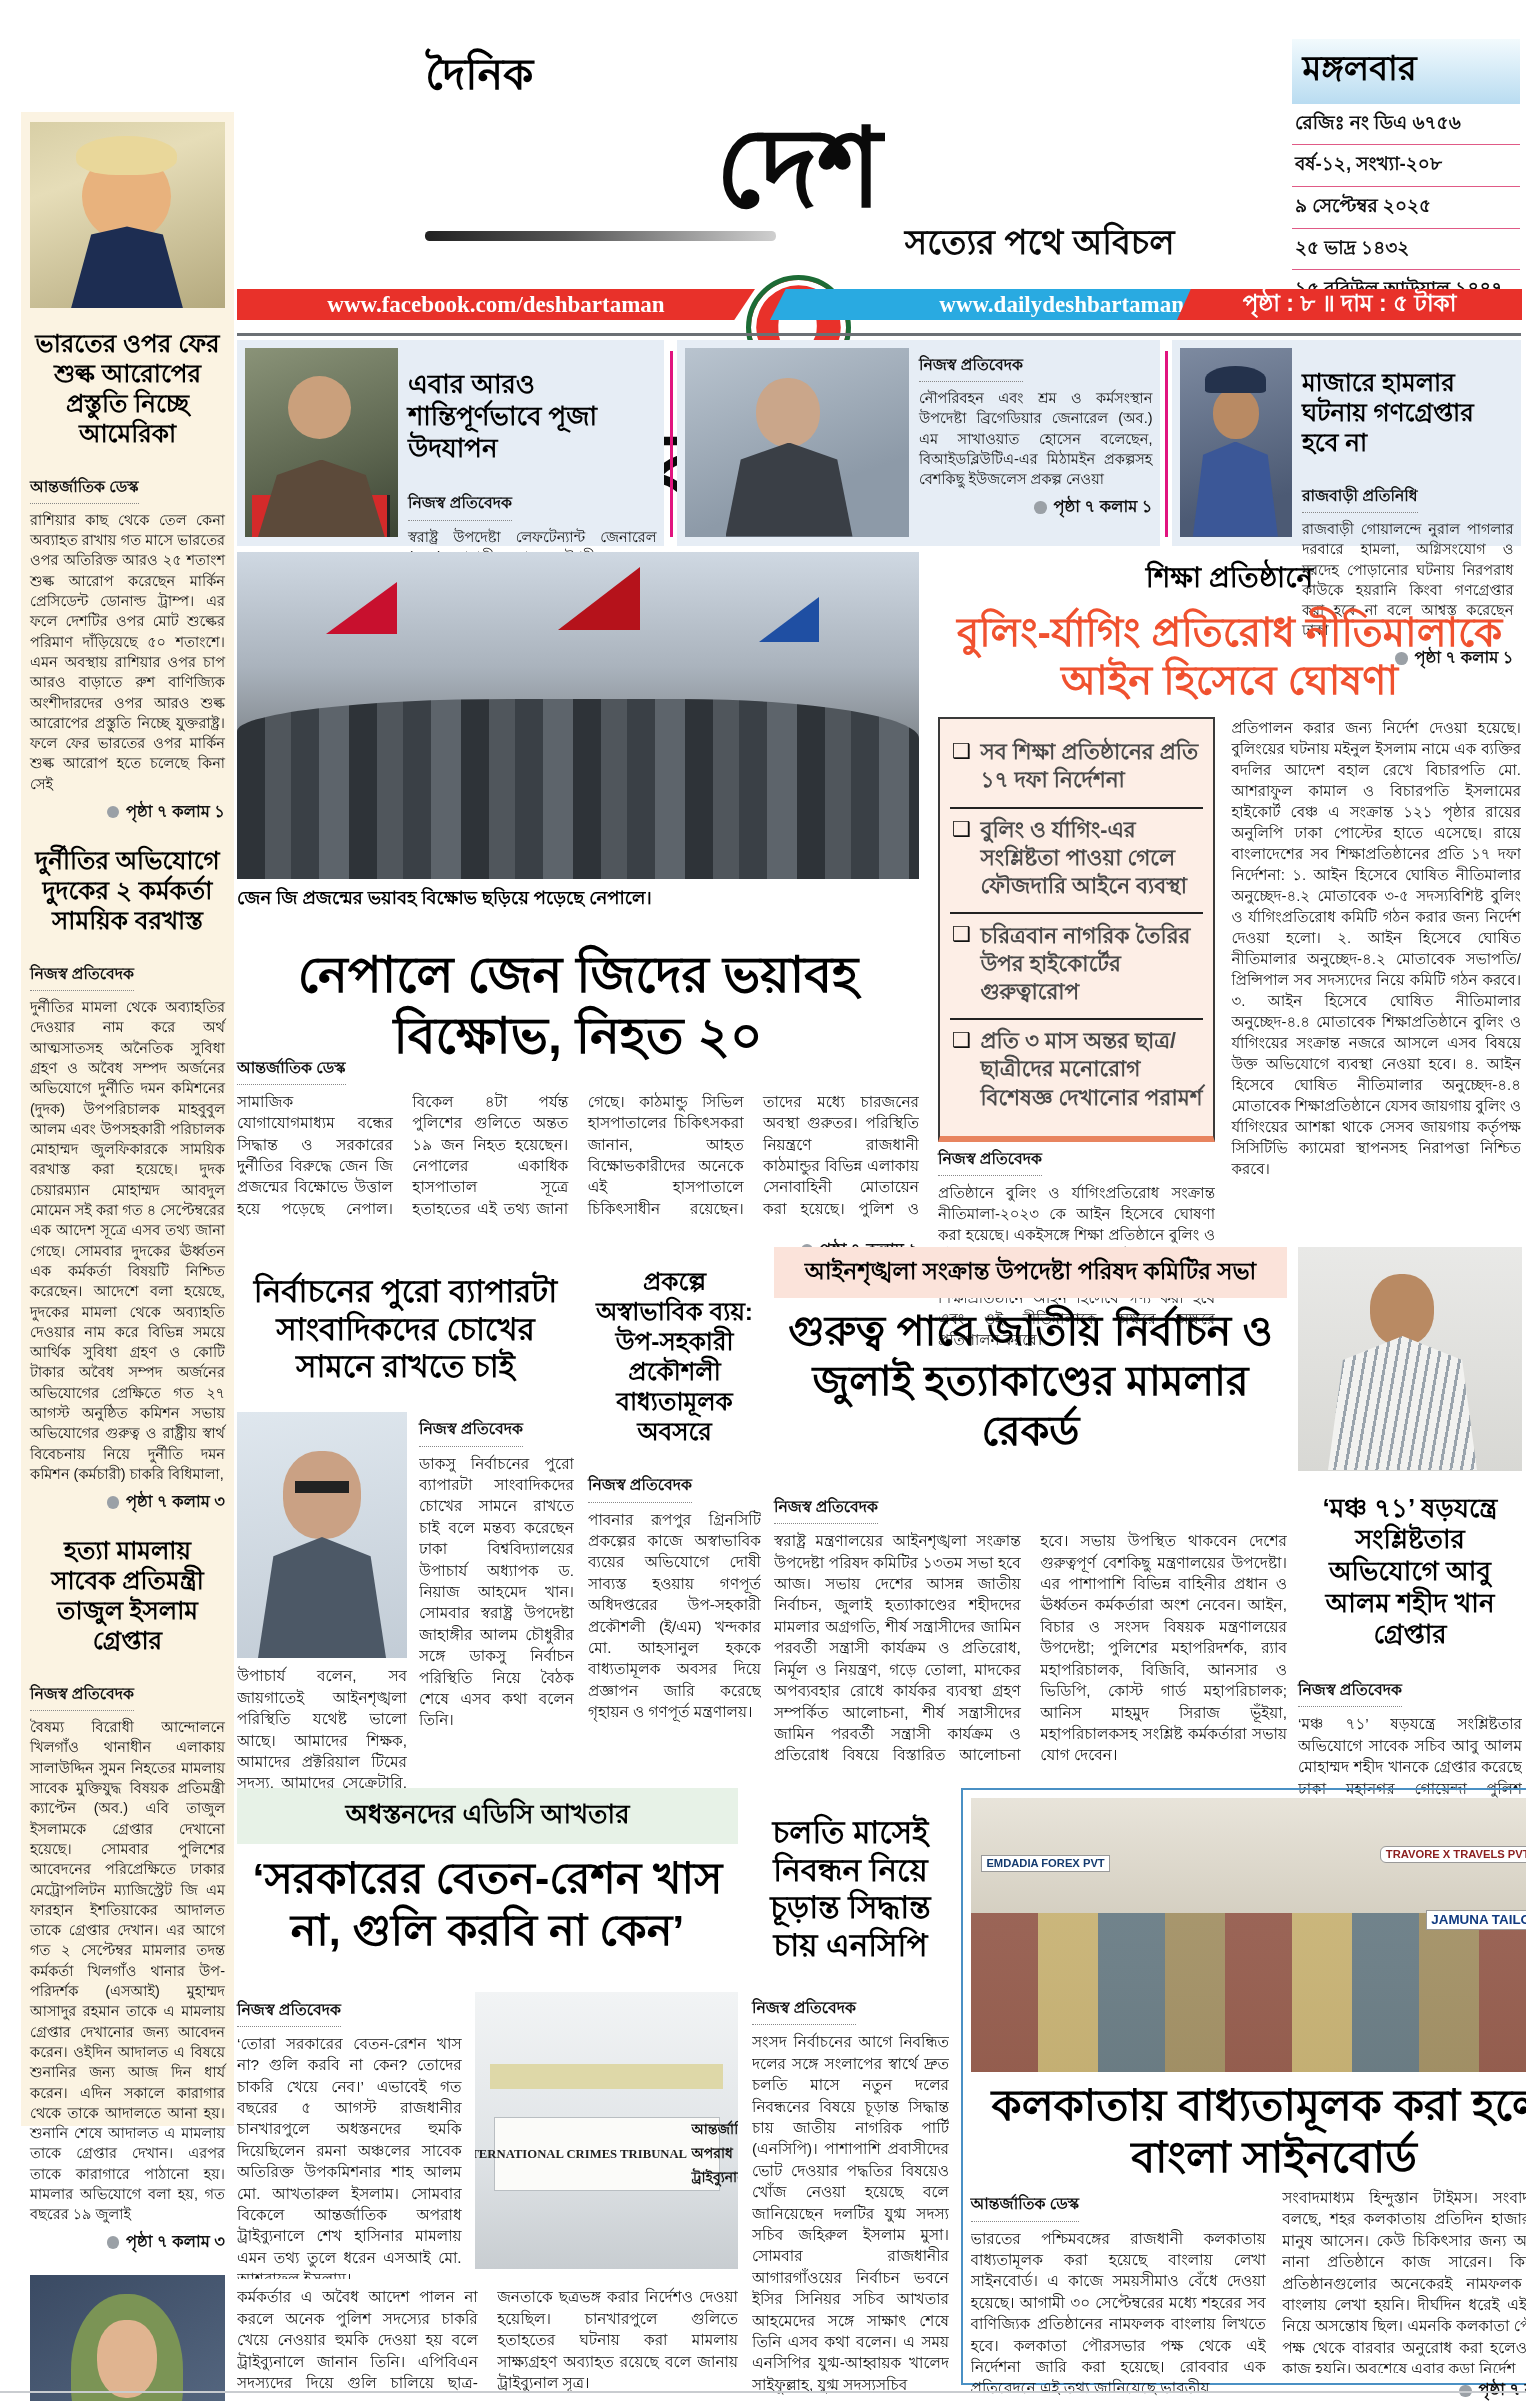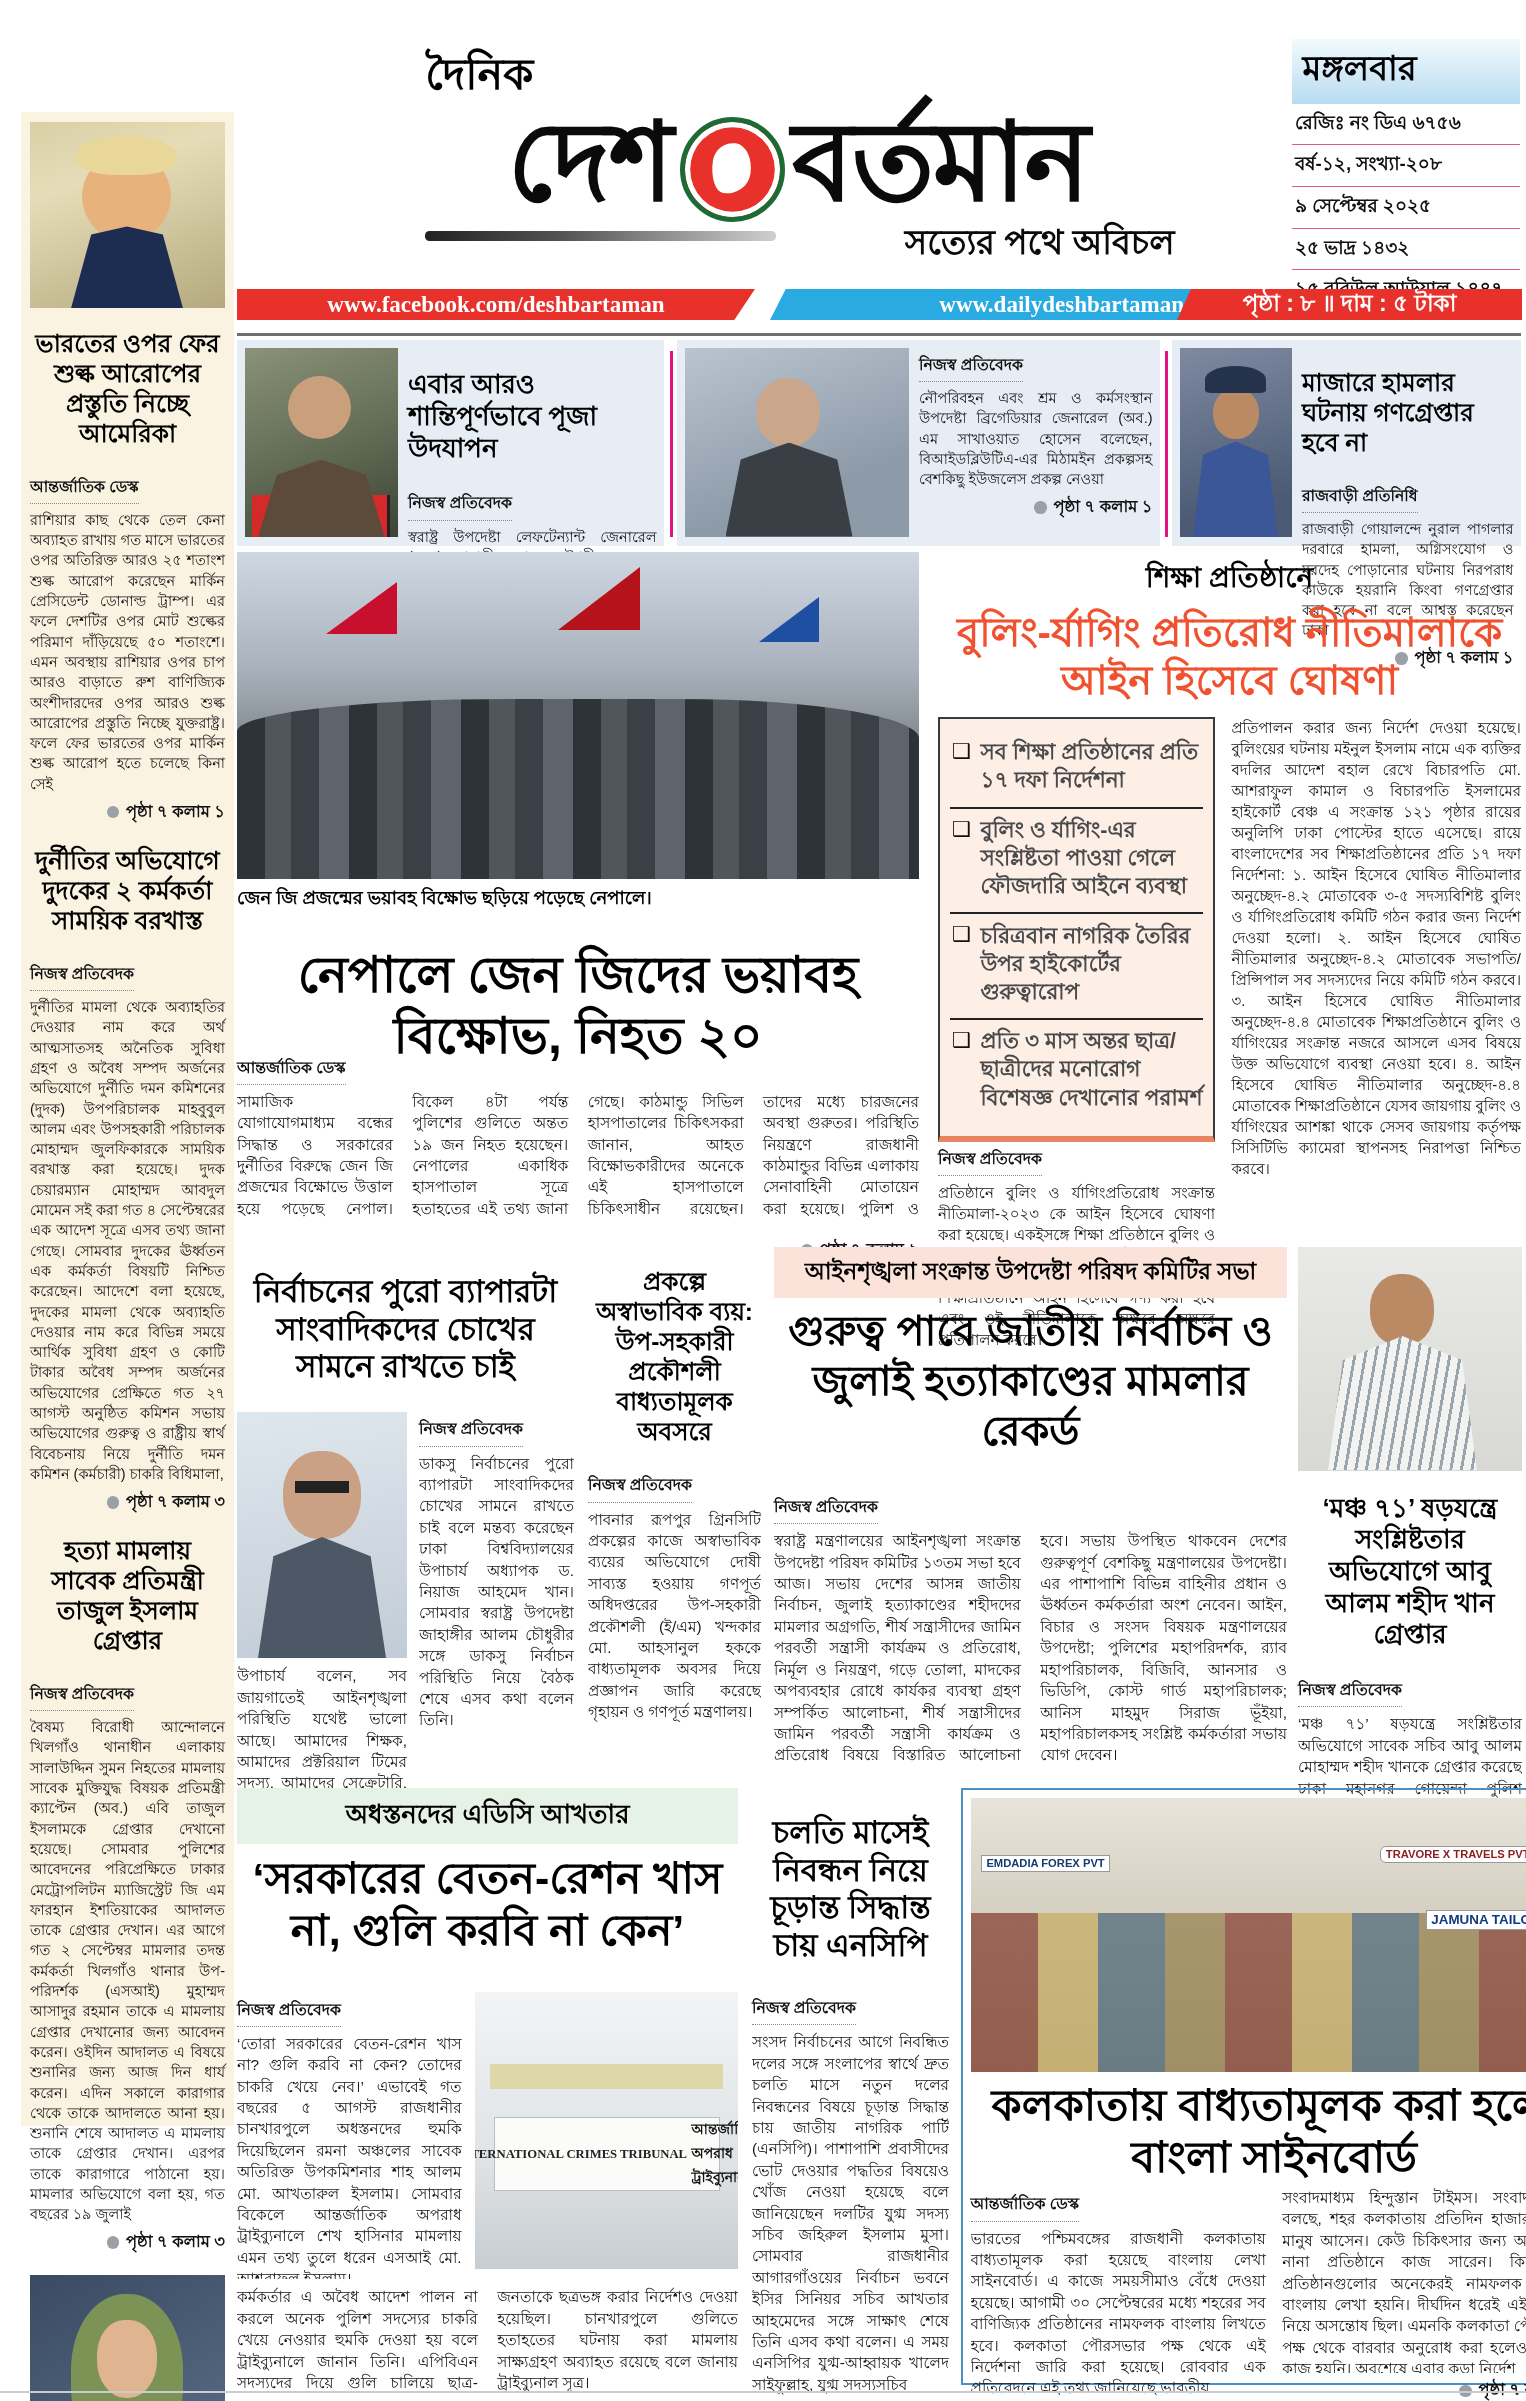--- a/index.html
+++ b/index.html
@@ -24,21 +24,21 @@
   .ph-trump:after{content:"";position:absolute;left:41px;top:104px;width:112px;height:82px;background:#1d2d52;clip-path:polygon(0 100%,18% 10%,50% 0,82% 10%,100% 100%);}
   .tie{position:absolute;left:89px;top:112px;width:19.4px;height:75px;background:#c22127;clip-path:polygon(30% 0,70% 0,100% 100%,0 100%);}
   .hair{position:absolute;left:46px;top:13.4px;width:101px;height:39px;border-radius:50% 50% 40% 40%;background:#e9d79a;}
   .ph-hijab{height:186px;background:linear-gradient(150deg,#3a4a63 0%,#5a6c85 100%);}
   .ph-hijab:before{content:"";position:absolute;left:41px;top:18.6px;width:112px;height:157px;background:#7b9455;border-radius:48% 48% 40% 40%;}
   .ph-hijab:after{content:"";position:absolute;left:67px;top:45px;width:60px;height:78px;background:#e0b490;border-radius:45% 45% 48% 48%;}
 
   
   .masthead{position:absolute;left:414px;top:36px;width:768px;height:246px;}
   .brand-prefix{position:absolute;left:11.2px;top:6px;font-size:43px;font-weight:bold;color:#000;}
-  .brand-line{position:absolute;left:0;top:41px;width:100%;display:flex;align-items:center;justify-content:center;gap:7.5px;}
+  .brand-line{position:absolute;left:0;top:47px;width:100%;display:flex;align-items:center;justify-content:center;gap:7.5px;flex-direction:column;}
   .brand-word{font-size:110px;font-weight:bold;color:#0a0a0a;letter-spacing:-1.5px;}
   .logo{width:95px;height:95px;border-radius:50%;background:#e8312a;border:5.2px solid #1c6b35;box-shadow:inset 0 0 0 5.2px #ffffff;position:relative;flex:0 0 auto;}
   .logo:after{content:"";position:absolute;left:27px;top:21px;width:39px;height:51px;background:#fff;border-radius:52% 48% 62% 38%/40% 55% 45% 60%;transform:rotate(8deg);}
   .tagline{position:absolute;right:7.5px;top:180px;font-size:34px;font-weight:bold;color:#0a0a0a;}
   .mh-rule{position:absolute;left:11.2px;top:195px;width:351px;height:9.7px;background:linear-gradient(90deg,#222 0%,#555 40%,#cfcfcf 100%);border-radius:4.5px;}
 
   .day-box{position:absolute;left:1292px;top:39px;width:228px;height:248px;}
   .day-head{background:linear-gradient(180deg,#f2fafd 0%,#b9dcf1 100%);font-size:34px;font-weight:bold;padding:3px 7.5px 4.5px 10.4px;color:#000;}
   .day-row{font-size:18.6px;font-weight:bold;color:#111;padding:5.2px 1.5px 4.5px 3px;border-bottom:1.5px solid #e05a86;}
 

